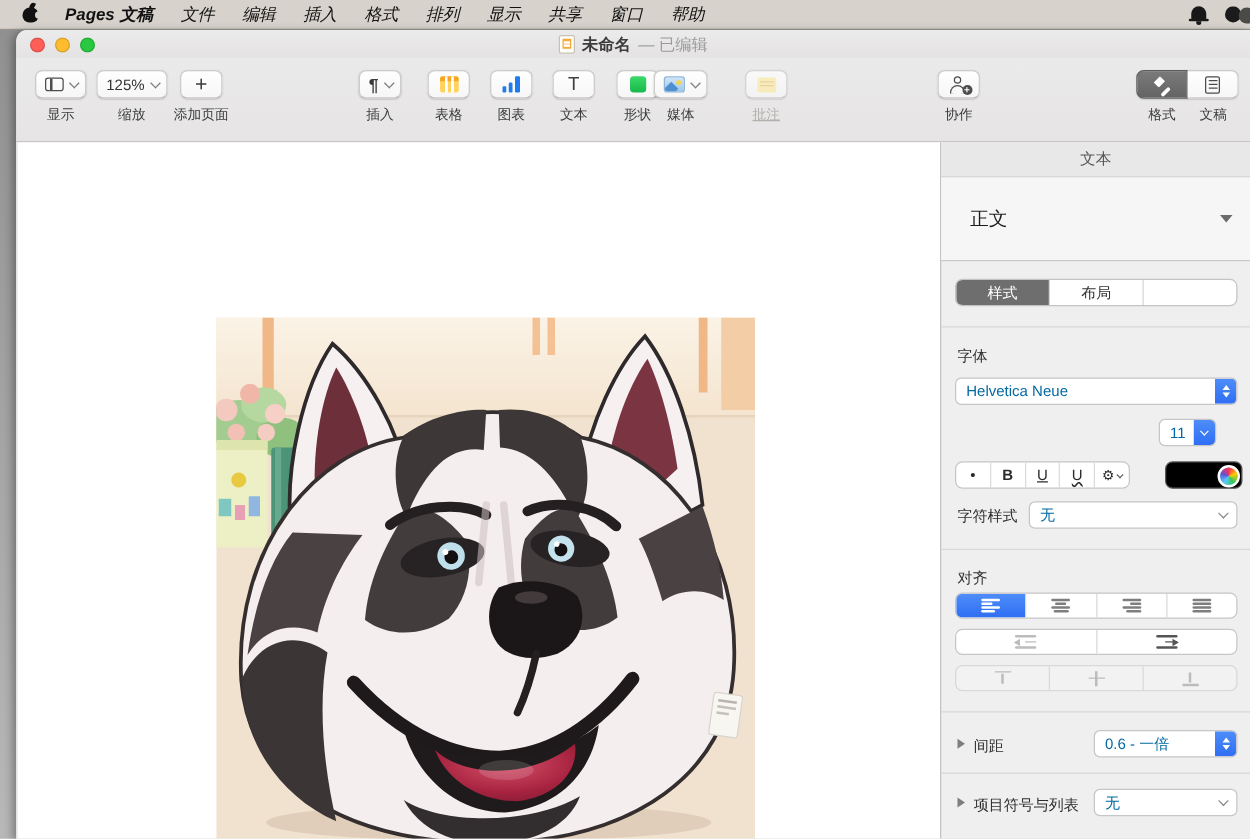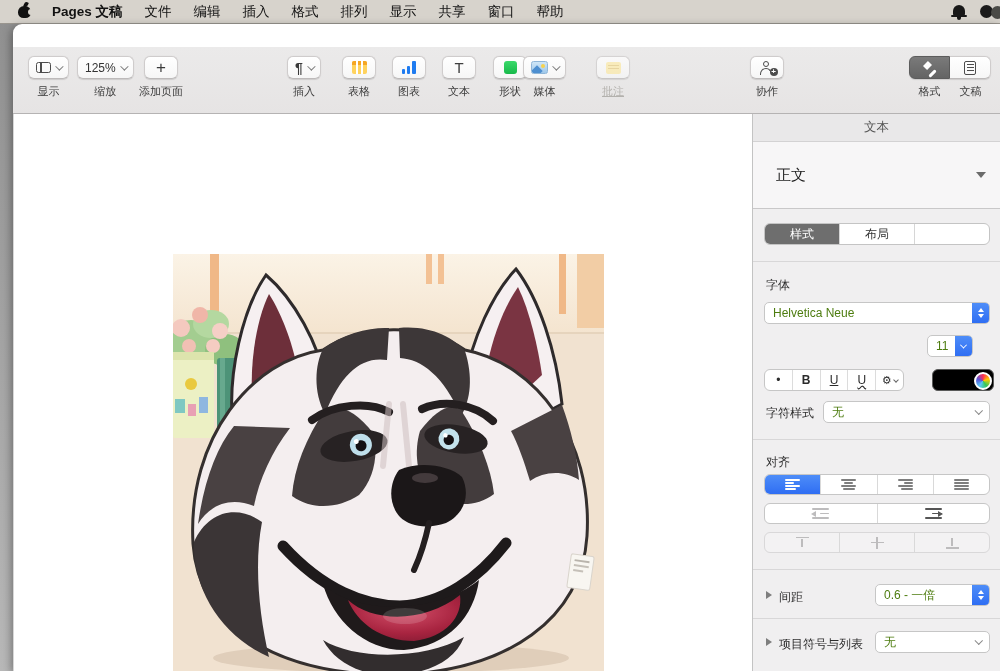--- a/index.html
+++ b/index.html
@@ -5,21 +5,21 @@
   * { margin:0; padding:0; box-sizing:border-box; }
   html,body { width:1000px; height:671px; overflow:hidden; }
   body { font-family:"Liberation Sans","DejaVu Sans",sans-serif; position:relative;
          background:linear-gradient(180deg,#8f8f8f,#b8b8b8); }
 
   
   .menubar { position:absolute; left:0; top:0; width:1000px; height:24px;
     background:#d7d3cc; border-bottom:1px solid #9a968f;
     display:flex; align-items:center; font-size:13.5px; color:#121212; }
   .menubar .apple { margin:0 10px 0 18px; }
-  .menu-item { padding:0 11px; white-space:nowrap; }
+  .menu-item { padding:0 11px; white-space:nowrap;font-style:italic; }
   .menu-item.app { font-weight:700; }
   .menubar .spacer { flex:1; }
   .menubar .status { display:flex; align-items:center; gap:14px; padding-right:0; }
 
   .apple-glyph { position:relative; width:13px; height:15px; display:inline-block; }
   .apple-glyph .body { position:absolute; left:0; top:3.5px; width:13px; height:11.5px; background:#111; border-radius:6px 6px 5.5px 5.5px; }
   .apple-glyph .bite { position:absolute; right:-3px; top:6px; width:6px; height:6px; border-radius:50%; background:#d7d3cc; }
   .apple-glyph .leaf { position:absolute; left:6px; top:-1px; width:4px; height:5px; background:#111; border-radius:60% 0 60% 0; transform:rotate(22deg); }
 
   .bell { width:14px; height:16px; position:relative; }
@@ -110,21 +110,21 @@
   .seg3 > div { flex:1; display:flex; align-items:center; justify-content:center; color:#333; border-right:1px solid #d6d6d6; }
   .seg3 > div:last-child { border-right:none;margin-top:36px; }
   .seg3 > div.sel { background:#6e6e6e; color:#fff; }
 
   .sb-divider { position:absolute; left:0; width:100%; height:1px; background:#d8d7d8; }
 
   .sb-label { position:absolute; left:13px; font-size:12px; color:#2e2e2e; }
 
   .combo { position:absolute; background:#fff; border:1px solid #c6c6c6; border-radius:5px;
     height:22px; display:flex; align-items:center; overflow:hidden; }
-  .combo .val { padding-left:8px; flex:1; color:#4d7c0f; white-space:nowrap; }
+  .combo .val { padding-left:8px; flex:1; color:#0369a1; white-space:nowrap; }
   .stepper { width:17px; height:100%; background:linear-gradient(#4e8df8,#2f6ef3); display:flex; flex-direction:column; align-items:center; justify-content:center; gap:2px; flex:none; }
   .stepper .up { width:0;height:0;border-left:3.5px solid transparent;border-right:3.5px solid transparent;border-bottom:4px solid #fff; }
   .stepper .dn { width:0;height:0;border-left:3.5px solid transparent;border-right:3.5px solid transparent;border-top:4px solid #fff; }
   .bluechev { width:17px; height:100%; background:linear-gradient(#4e8df8,#2f6ef3); display:flex; align-items:center; justify-content:center; flex:none; }
   .bluechev i { width:5px; height:5px; border-right:1.6px solid #fff; border-bottom:1.6px solid #fff; transform:rotate(45deg) translate(-1px,-1px); }
   .graychev { width:20px; height:100%; display:flex; align-items:center; justify-content:center; flex:none; }
   .graychev i { width:5.5px; height:5.5px; border-right:1.6px solid #8a8a8a; border-bottom:1.6px solid #8a8a8a; transform:rotate(45deg) translate(-1px,-1px); }
 
   .charseg { position:absolute; left:11px; top:255px; width:140px; height:22px; display:flex;
     background:#fff; border:1px solid #c6c6c6; border-radius:6px; overflow:hidden; }
@@ -197,20 +197,32 @@
       </span>
     <span class="cc-part">
         <span class="c1"></span>
         <span class="c2"></span>
       </span>
   </span>
 </div>
 
 <div class="window">
 
+  <div class="titlebar">
+    <div class="lights">
+      <span class="light" style="background:#ff5f57"></span>
+      <span class="light" style="background:#febc2e"></span>
+      <span class="light" style="background:#28c840"></span>
+    </div>
+    <div class="title-wrap">
+      <span class="doc-badge"></span>
+      <span class="title-main">未命名</span>
+      <span class="title-suffix">— 已编辑</span>
+    </div>
+  </div>
 
   <div class="toolbar">
 
     <div class="tb-item" style="left:15px">
       <div class="tb-btn">
         <span class="view-ic"></span>
           <span class="chev"></span>
       </div>
       <div class="tb-label">显示</div>
     </div>

